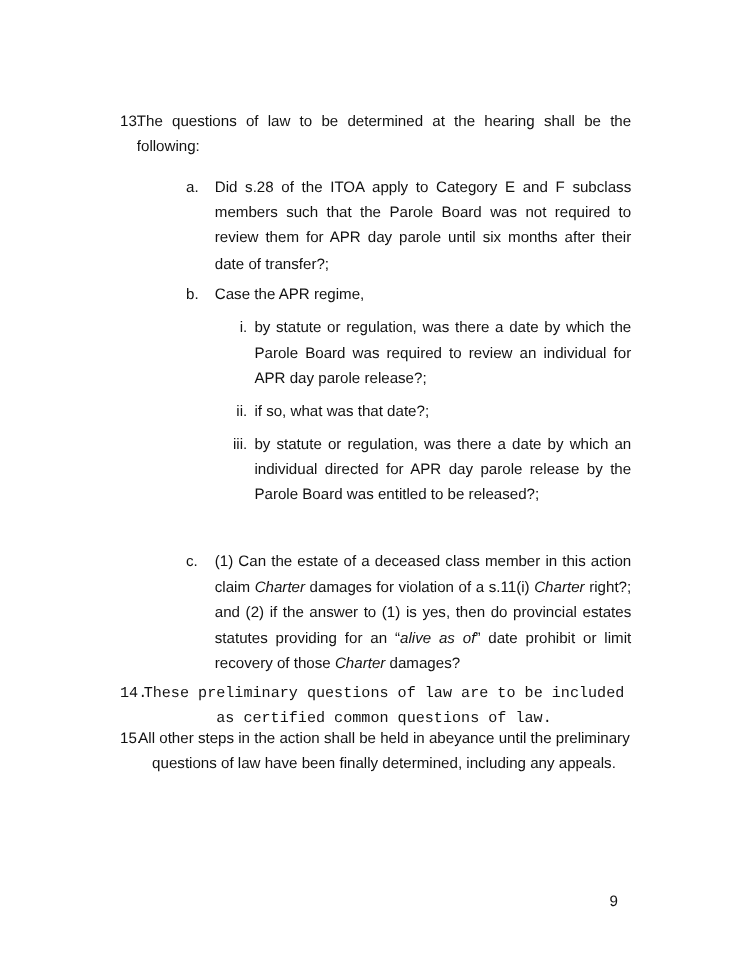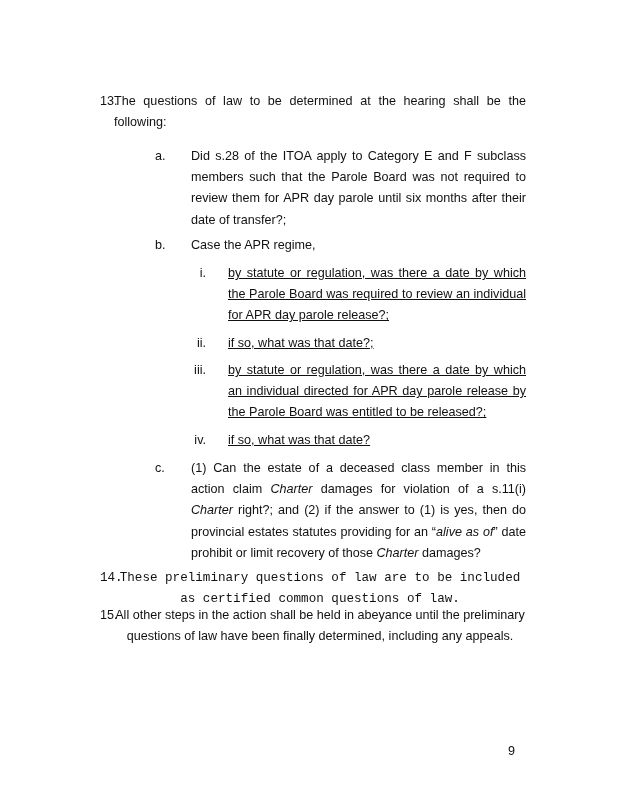--- a/index.html
+++ b/index.html
@@ -6,24 +6,24 @@
   body {
     width: 624px; height: 808px; position: relative; overflow: hidden;
     font-family: "Liberation Sans", sans-serif; font-size: 12.6px; color: #111;
   }
   .page { position: absolute; left: 0; top: 0; width: 624px; height: 648px; }
   .para { position: absolute; left: 100px; width: 426px; line-height: 21.2px; }
   .num { position: absolute; left: 0; top: 0; }
   .body-text { margin-left: 14px; text-align: justify; }
   .sub { position: absolute; left: 155px; width: 371px; line-height: 21.2px; }
   .sub .lbl { position: absolute; left: 0; top: 0; }
-  .sub .body-text { margin-left: 36px; }
+  .sub .body-text { margin-left: 24px; }
   .subsub { position: absolute; left: 188px; width: 338px; line-height: 21.2px; }
   .subsub .lbl { position: absolute; left: 0; top: 0; width: 18px; text-align: right; }
-  .subsub .body-text { margin-left: 40px; text-decoration: underline; }
+  .subsub .body-text { margin-left: 24px; }
   .page-number { position: absolute; left: 508px; top: 744px; font-size: 12.6px; }
   i { }
 </style>
 </head>
 <body>
 
 <div class="page">
 
   <div class="para" style="top:91px;">
     <span class="num">13.</span>
@@ -48,24 +48,20 @@
   <div class="subsub" style="top:360px;">
     <span class="lbl">iii.</span>
     <div class="body-text">by statute or regulation, was there a date by which an individual directed for APR day parole release by the Parole Board was entitled to be released?;</div>
   </div>
 
   <div class="subsub" style="top:333px;">
     <span class="lbl">ii.</span>
     <div class="body-text">if so, what was that date?;</div>
   </div>
 
-  <div class="subsub" style="top:430px;">
-    <span class="lbl">iv.</span>
-    <div class="body-text">if so, what was that date?</div>
-  </div>
 
   <div class="sub" style="top:458px;">
     <span class="lbl">c.</span>
     <div class="body-text"><span>(1) Can the estate of a deceased class member in this action claim </span><i>Charter</i><span> damages for violation of a s.11(i) </span><i>Charter</i><span> right?; and (2) if the answer to (1) is yes, then do provincial estates statutes providing for an “</span><i>alive as of</i><span>” date prohibit or limit recovery of those </span><i>Charter</i><span> damages?</span></div>
   </div>
 
   <div class="para" style="top:568px;font-family:Liberation Mono, monospace;">
     <span class="num">14.</span>
     <div class="body-text" style="text-align:center;">These preliminary questions of law are to be included as certified common questions of law.</div>
   </div>

